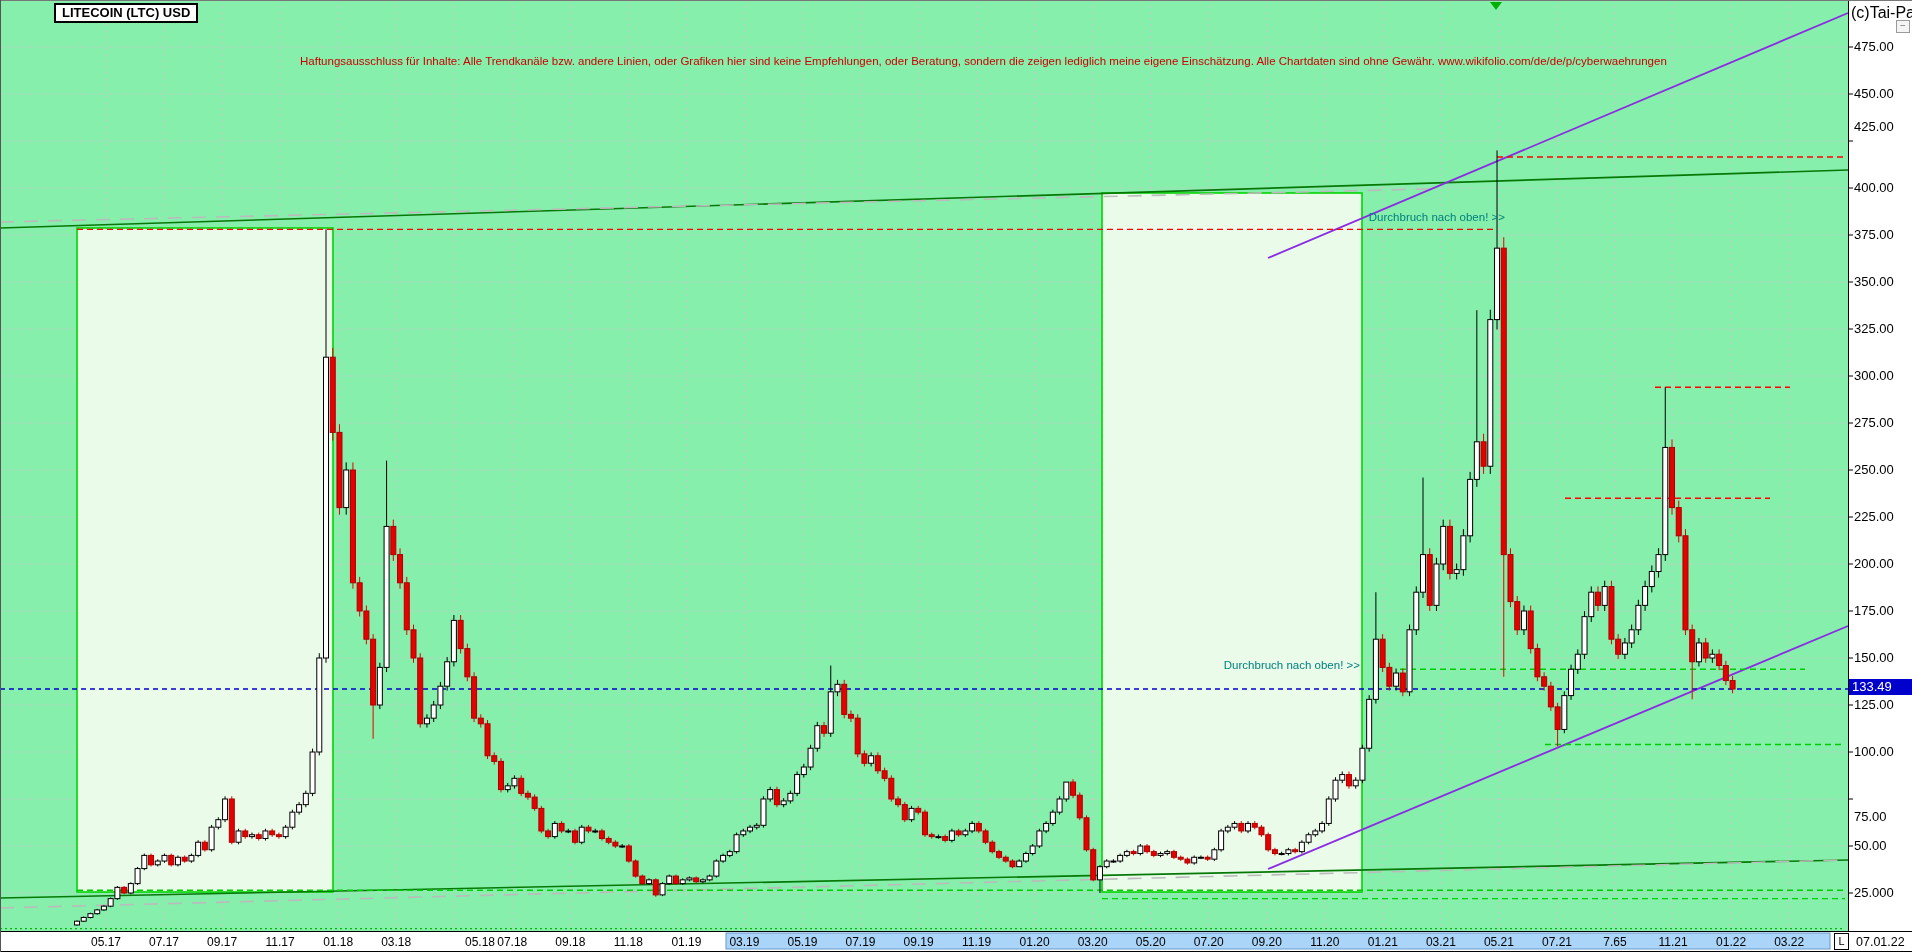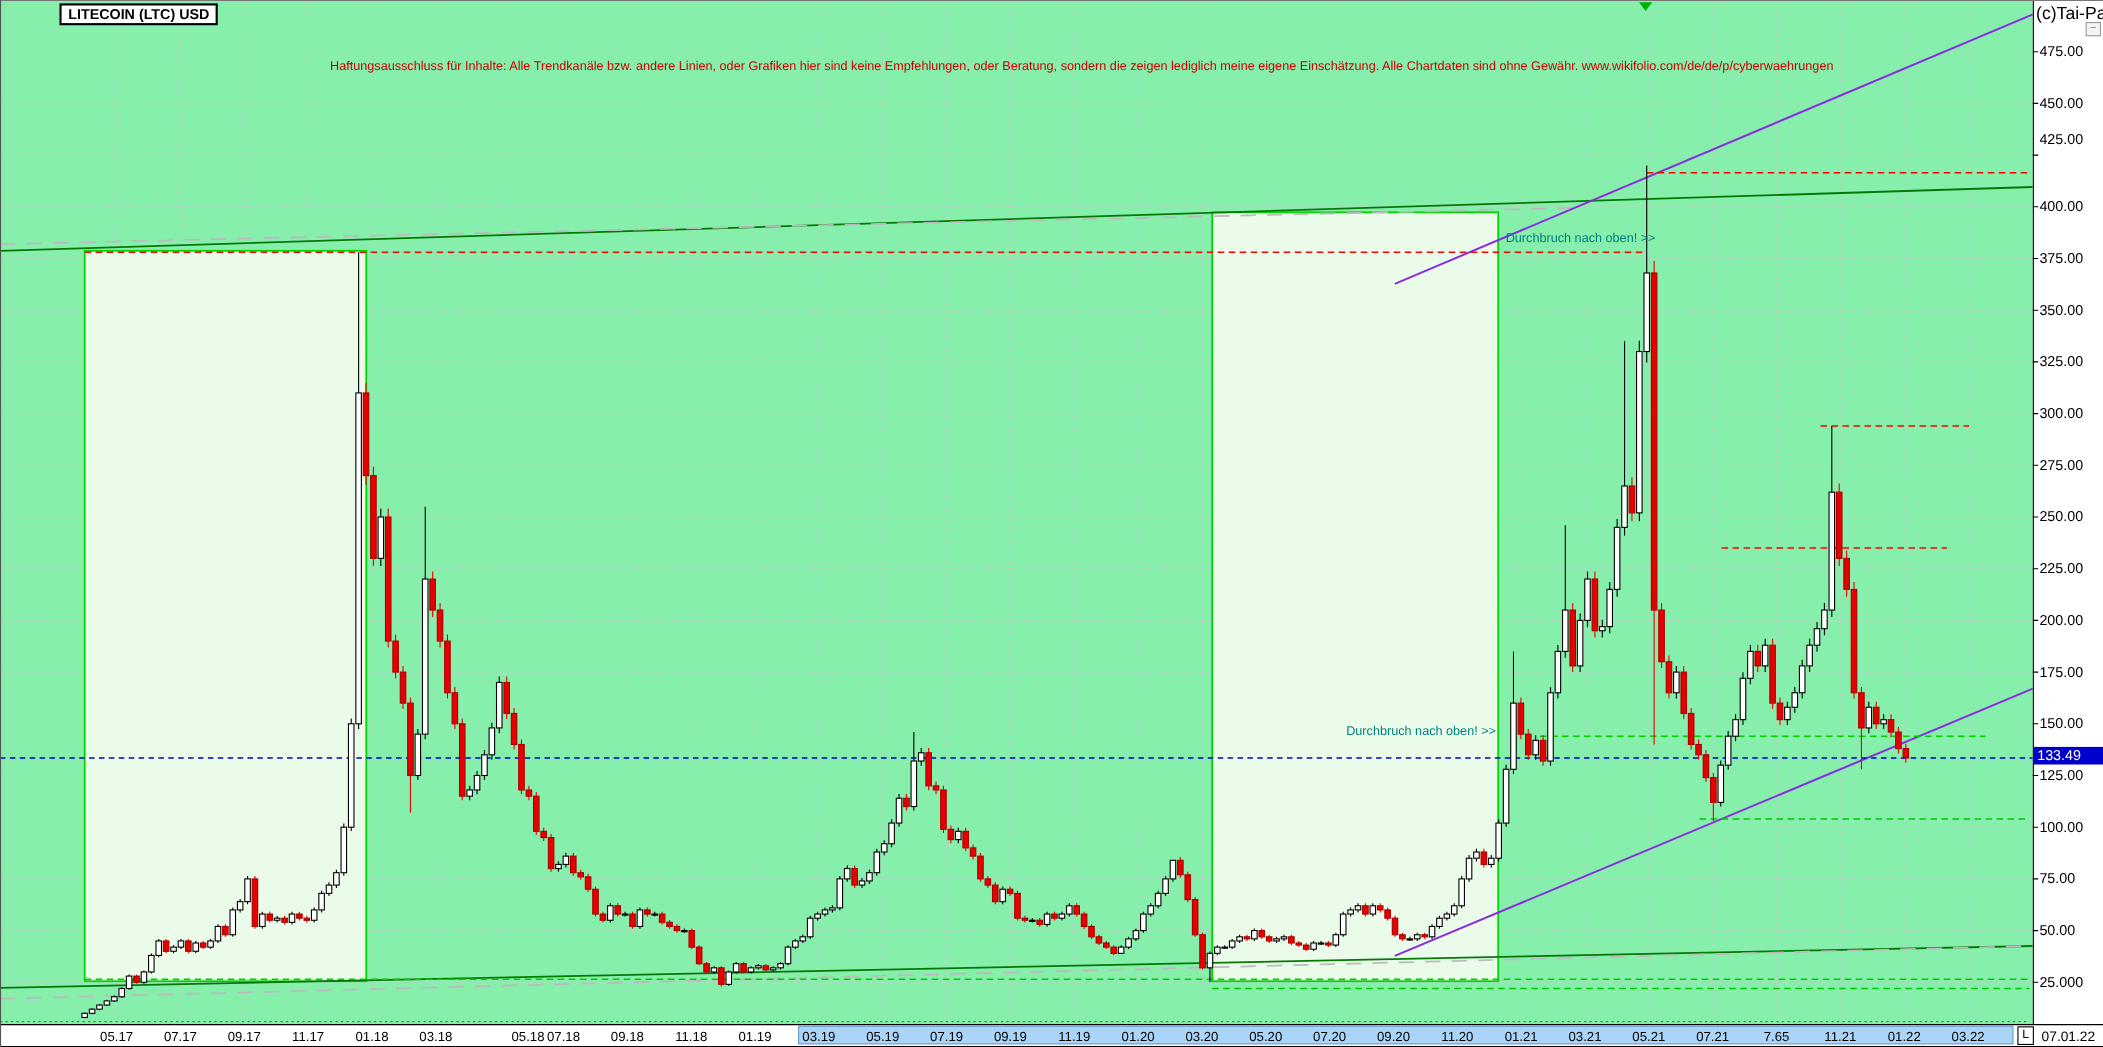--- a/index.html
+++ b/index.html
@@ -638,21 +638,21 @@
       <div class="price-tick" style="top: 321px;">325.00</div>
       <div class="price-tick" style="top: 368px;">300.00</div>
       <div class="price-tick" style="top: 415px;">275.00</div>
       <div class="price-tick" style="top: 462px;">250.00</div>
       <div class="price-tick" style="top: 509px;">225.00</div>
       <div class="price-tick" style="top: 556px;">200.00</div>
       <div class="price-tick" style="top: 603px;">175.00</div>
       <div class="price-tick" style="top: 650px;">150.00</div>
       <div class="price-tick" style="top: 697px;">125.00</div>
       <div class="price-tick" style="top: 744px;">100.00</div>
-      <div class="price-tick" style="top: 791px;">75.00</div>
+      <div class="price-tick" style="top: 809px;">75.00</div>
       <div class="price-tick" style="top: 838px;">50.00</div>
       <div class="price-tick" style="top: 885px;">25.000</div>
     </div>
   <div class="lbl" id="last-price-tag">133.49</div>
 
   <div id="time-labels">
       <div class="time-tick" style="left: 106px;">05.17</div>
       <div class="time-tick" style="left: 164.04px;">07.17</div>
       <div class="time-tick" style="left: 222.08px;">09.17</div>
       <div class="time-tick" style="left: 280.12px;">11.17</div>

